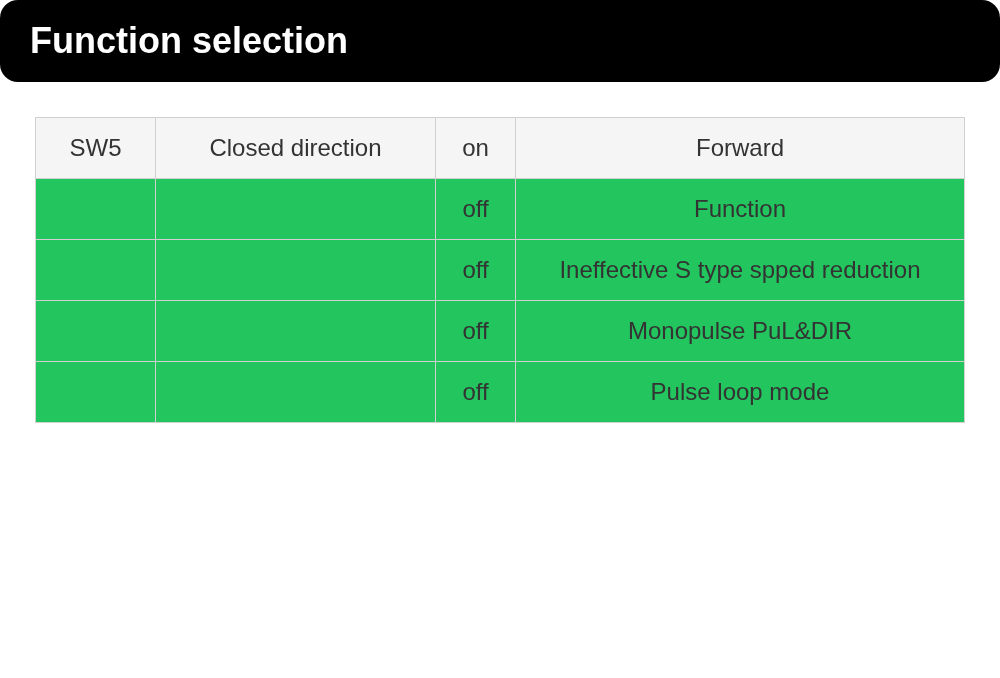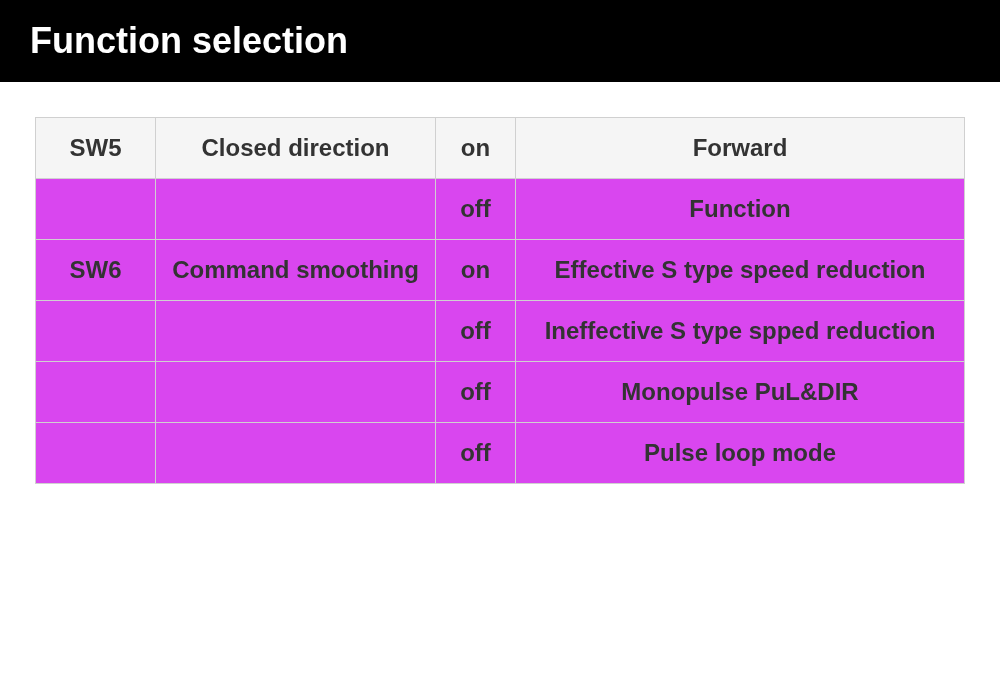--- a/index.html
+++ b/index.html
@@ -12,36 +12,36 @@
       width: 1000px;
       height: 678px;
       background: #fff;
     }
     .header {
       background: #000;
       color: #fff;
       padding: 20px 30px;
       font-size: 36px;
       font-weight: 600;
+      border-radius: 18px;
     }
     .content {
       padding: 35px 35px 0 35px;
-      font-weight: bold;
     }
     table {
       width: 100%;
       border-collapse: collapse;
     }
     td {
       border: 1px solid #d0d0d0;
       padding: 16px 10px;
       text-align: center;
       font-size: 24px;
       color: #333;
-      background: #d946ef;
+      background: #22c55e;
     }
     tr.shaded td {
       background: #f5f5f5;
     }
     .col-sw {
       width: 120px;
     }
     .col-func {
       width: 280px;
     }
@@ -66,26 +66,20 @@
           <td class="col-state">on</td>
           <td class="col-desc">Forward</td>
         </tr>
         <tr>
           <td class="col-sw"></td>
           <td class="col-func"></td>
           <td class="col-state">off</td>
           <td class="col-desc">Function</td>
         </tr>
         <tr>
-          <td class="col-sw">SW6</td>
-          <td class="col-func">Command smoothing</td>
-          <td class="col-state">on</td>
-          <td class="col-desc">Effective S type speed reduction</td>
-        </tr>
-        <tr>
           <td class="col-sw"></td>
           <td class="col-func"></td>
           <td class="col-state">off</td>
           <td class="col-desc">Ineffective S type spped reduction</td>
         </tr>
         <tr>
           <td class="col-sw"></td>
           <td class="col-func"></td>
           <td class="col-state">off</td>
           <td class="col-desc">Monopulse PuL&amp;DIR</td>

